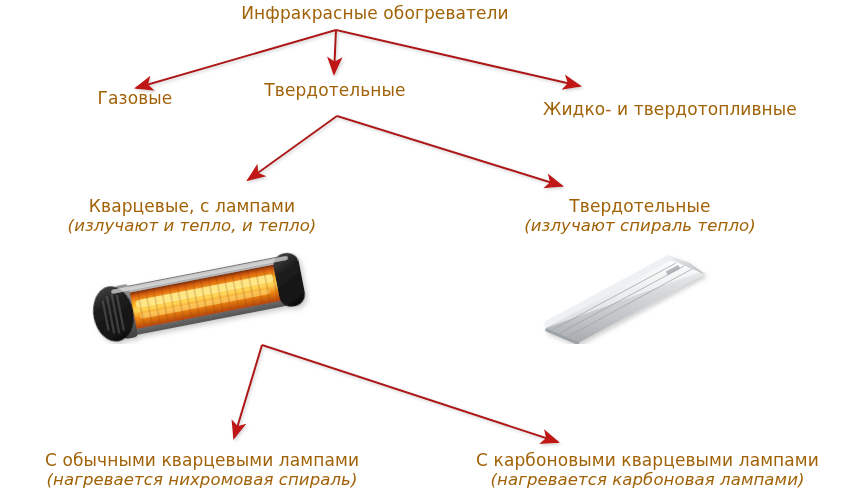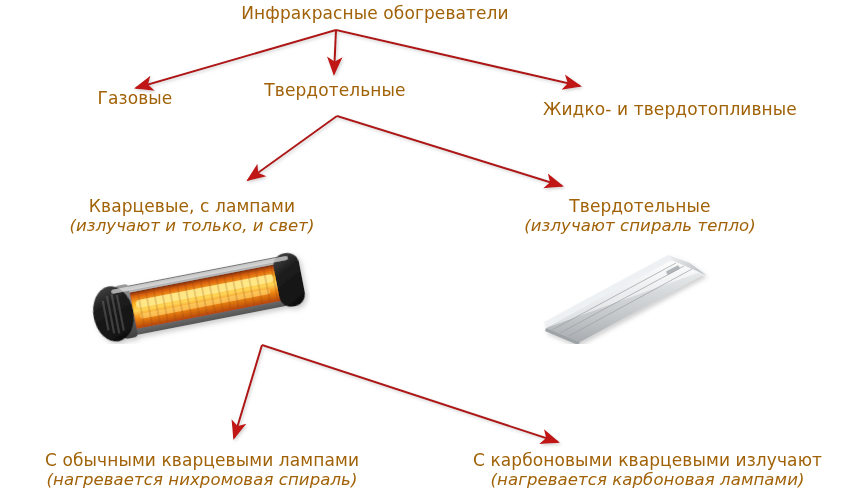--- a/index.html
+++ b/index.html
@@ -227,31 +227,31 @@
   <div class="node" id="node-electric">
     <span class="t1">Твердотельные</span>
   </div>
 
   <div class="node" id="node-fuel">
     <span class="t1">Жидко-  и твердотопливные</span>
   </div>
 
   <div class="node" id="node-quartz">
     <span class="t1">Кварцевые, с лампами</span>
-    <span class="t2">(излучают и только,  и свет)</span>
+    <span class="t2">(излучают и тепло,  и тепло)</span>
   </div>
 
   <div class="node" id="node-solid">
     <span class="t1">Твердотельные</span>
     <span class="t2">(излучают спираль тепло)</span>
   </div>
 
   <div class="node" id="node-common">
     <span class="t1">С обычными кварцевыми лампами</span>
     <span class="t2">(нагревается нихромовая спираль)</span>
   </div>
 
   <div class="node" id="node-carbon">
-    <span class="t1">С карбоновыми кварцевыми излучают</span>
+    <span class="t1">С карбоновыми кварцевыми лампами</span>
     <span class="t2">(нагревается карбоновая лампами)</span>
   </div>
 
 </div>
 
 </body></html>

